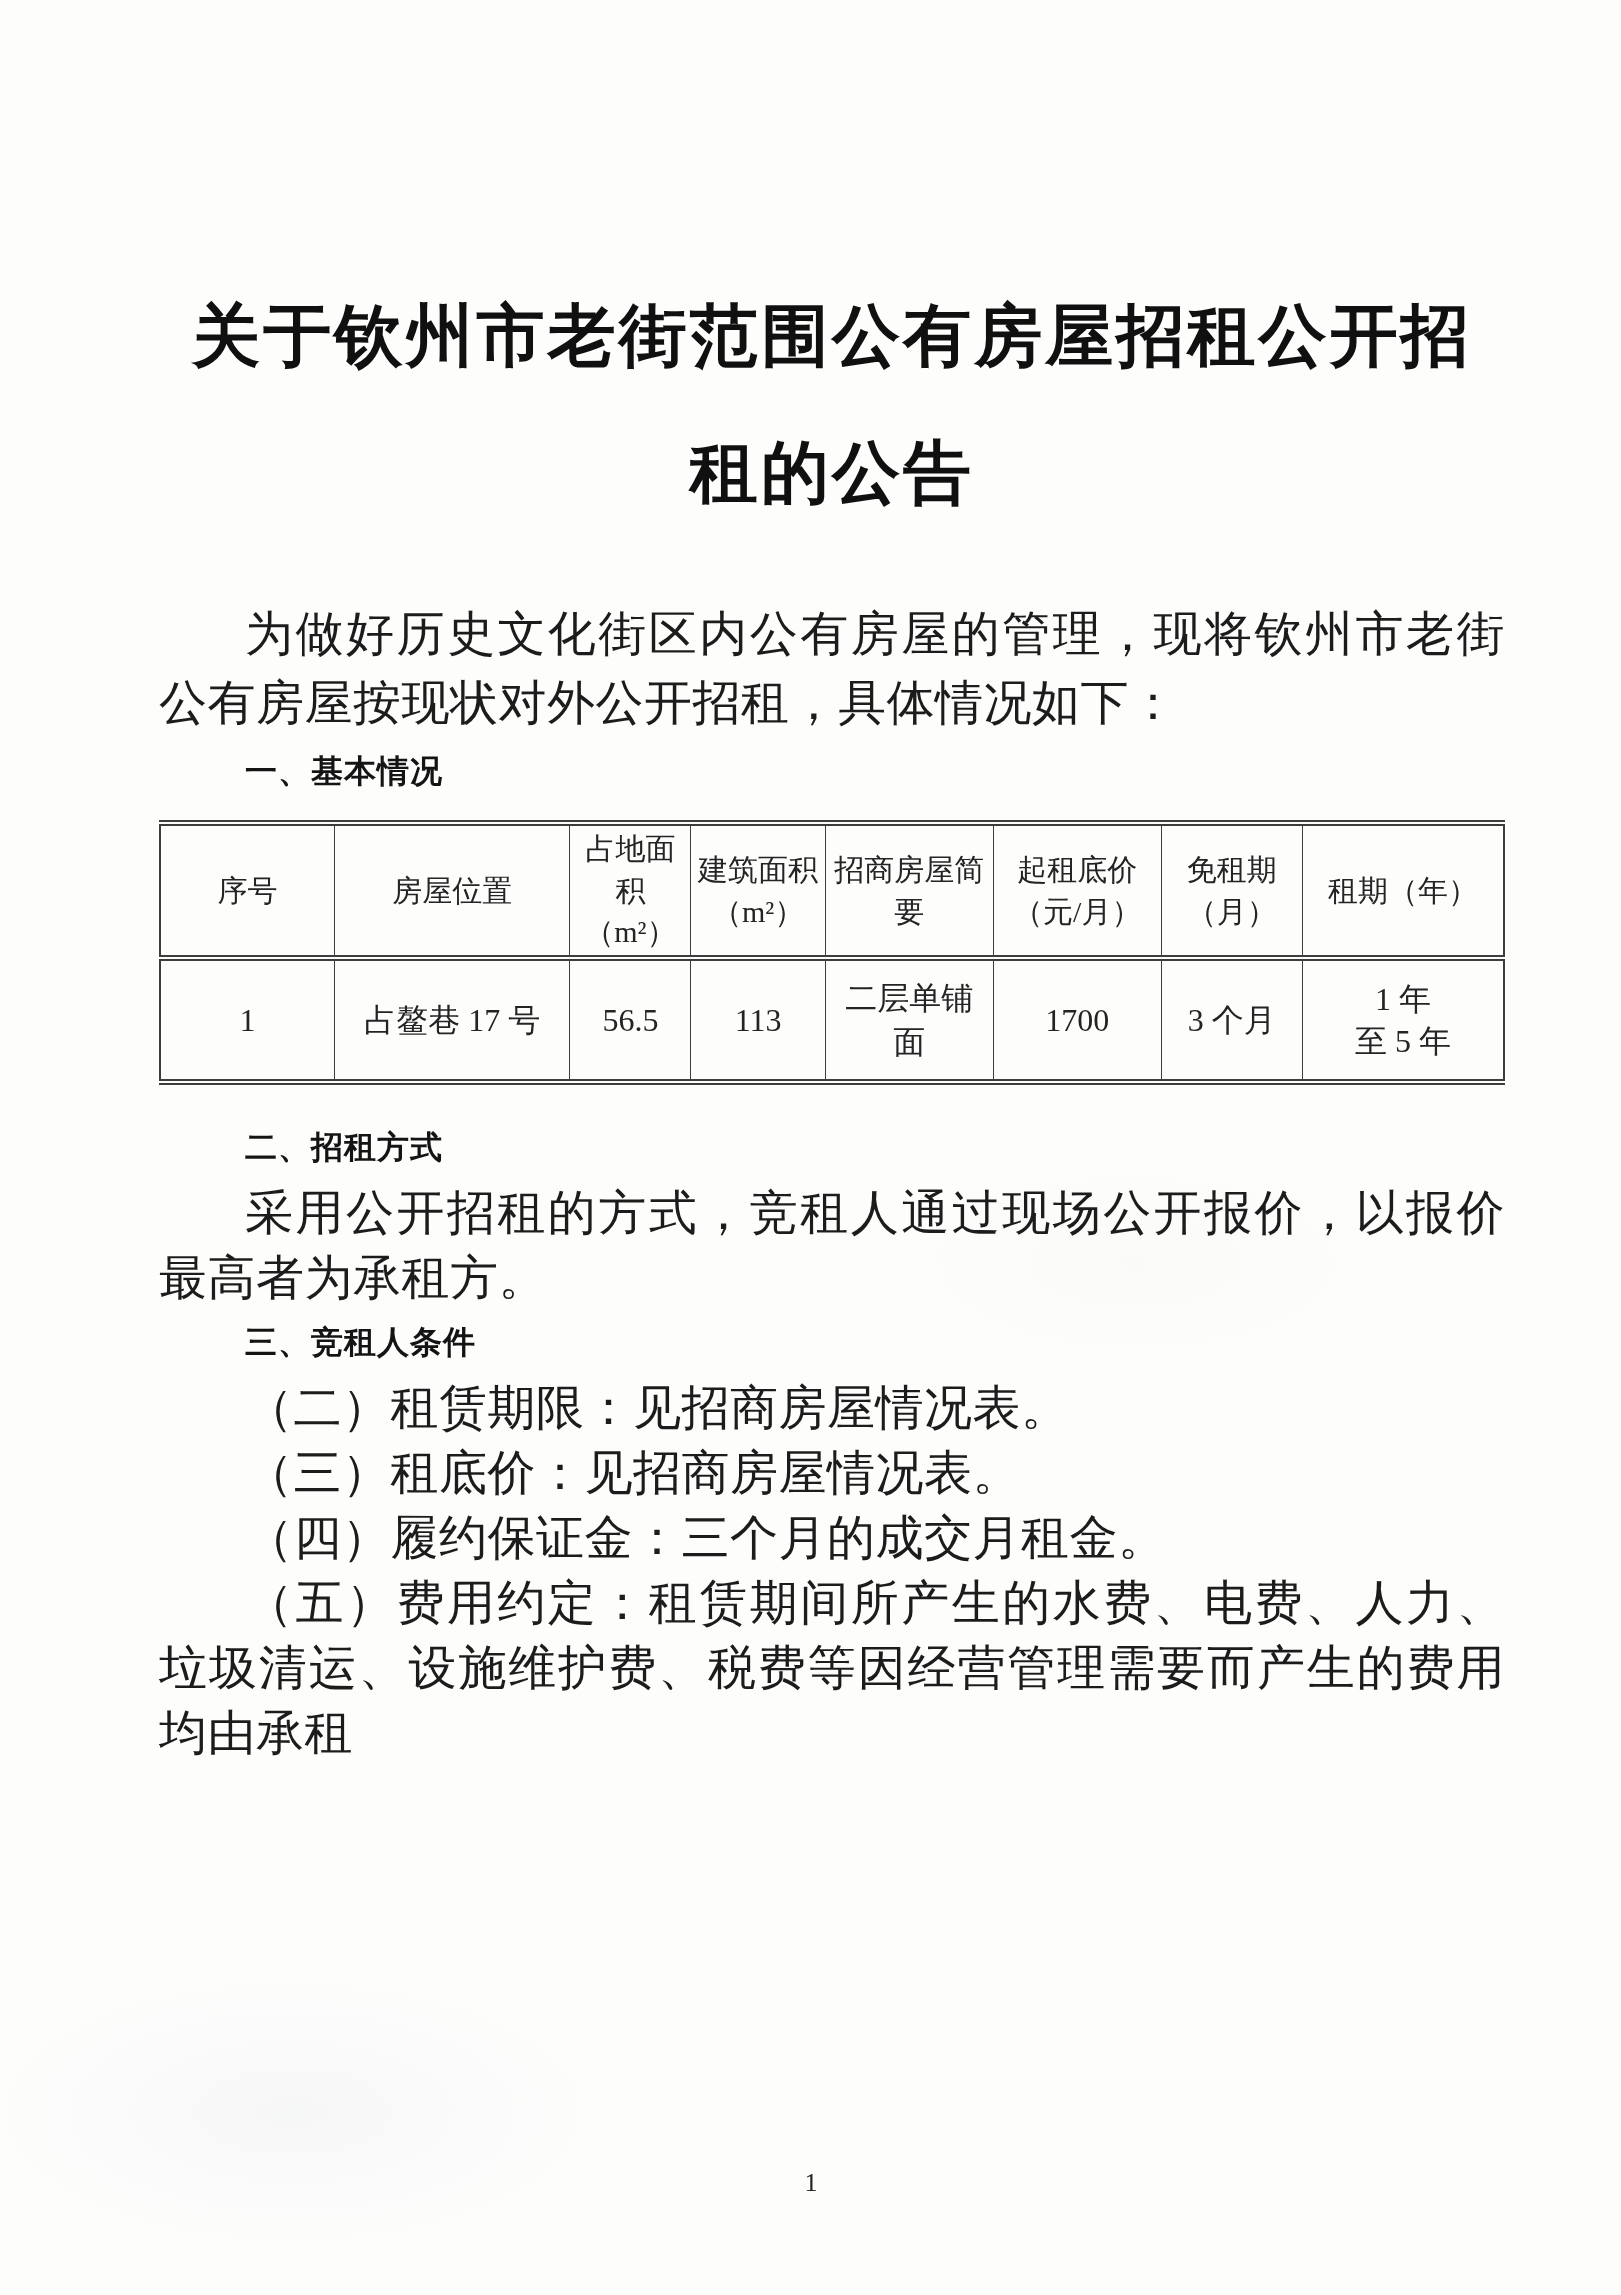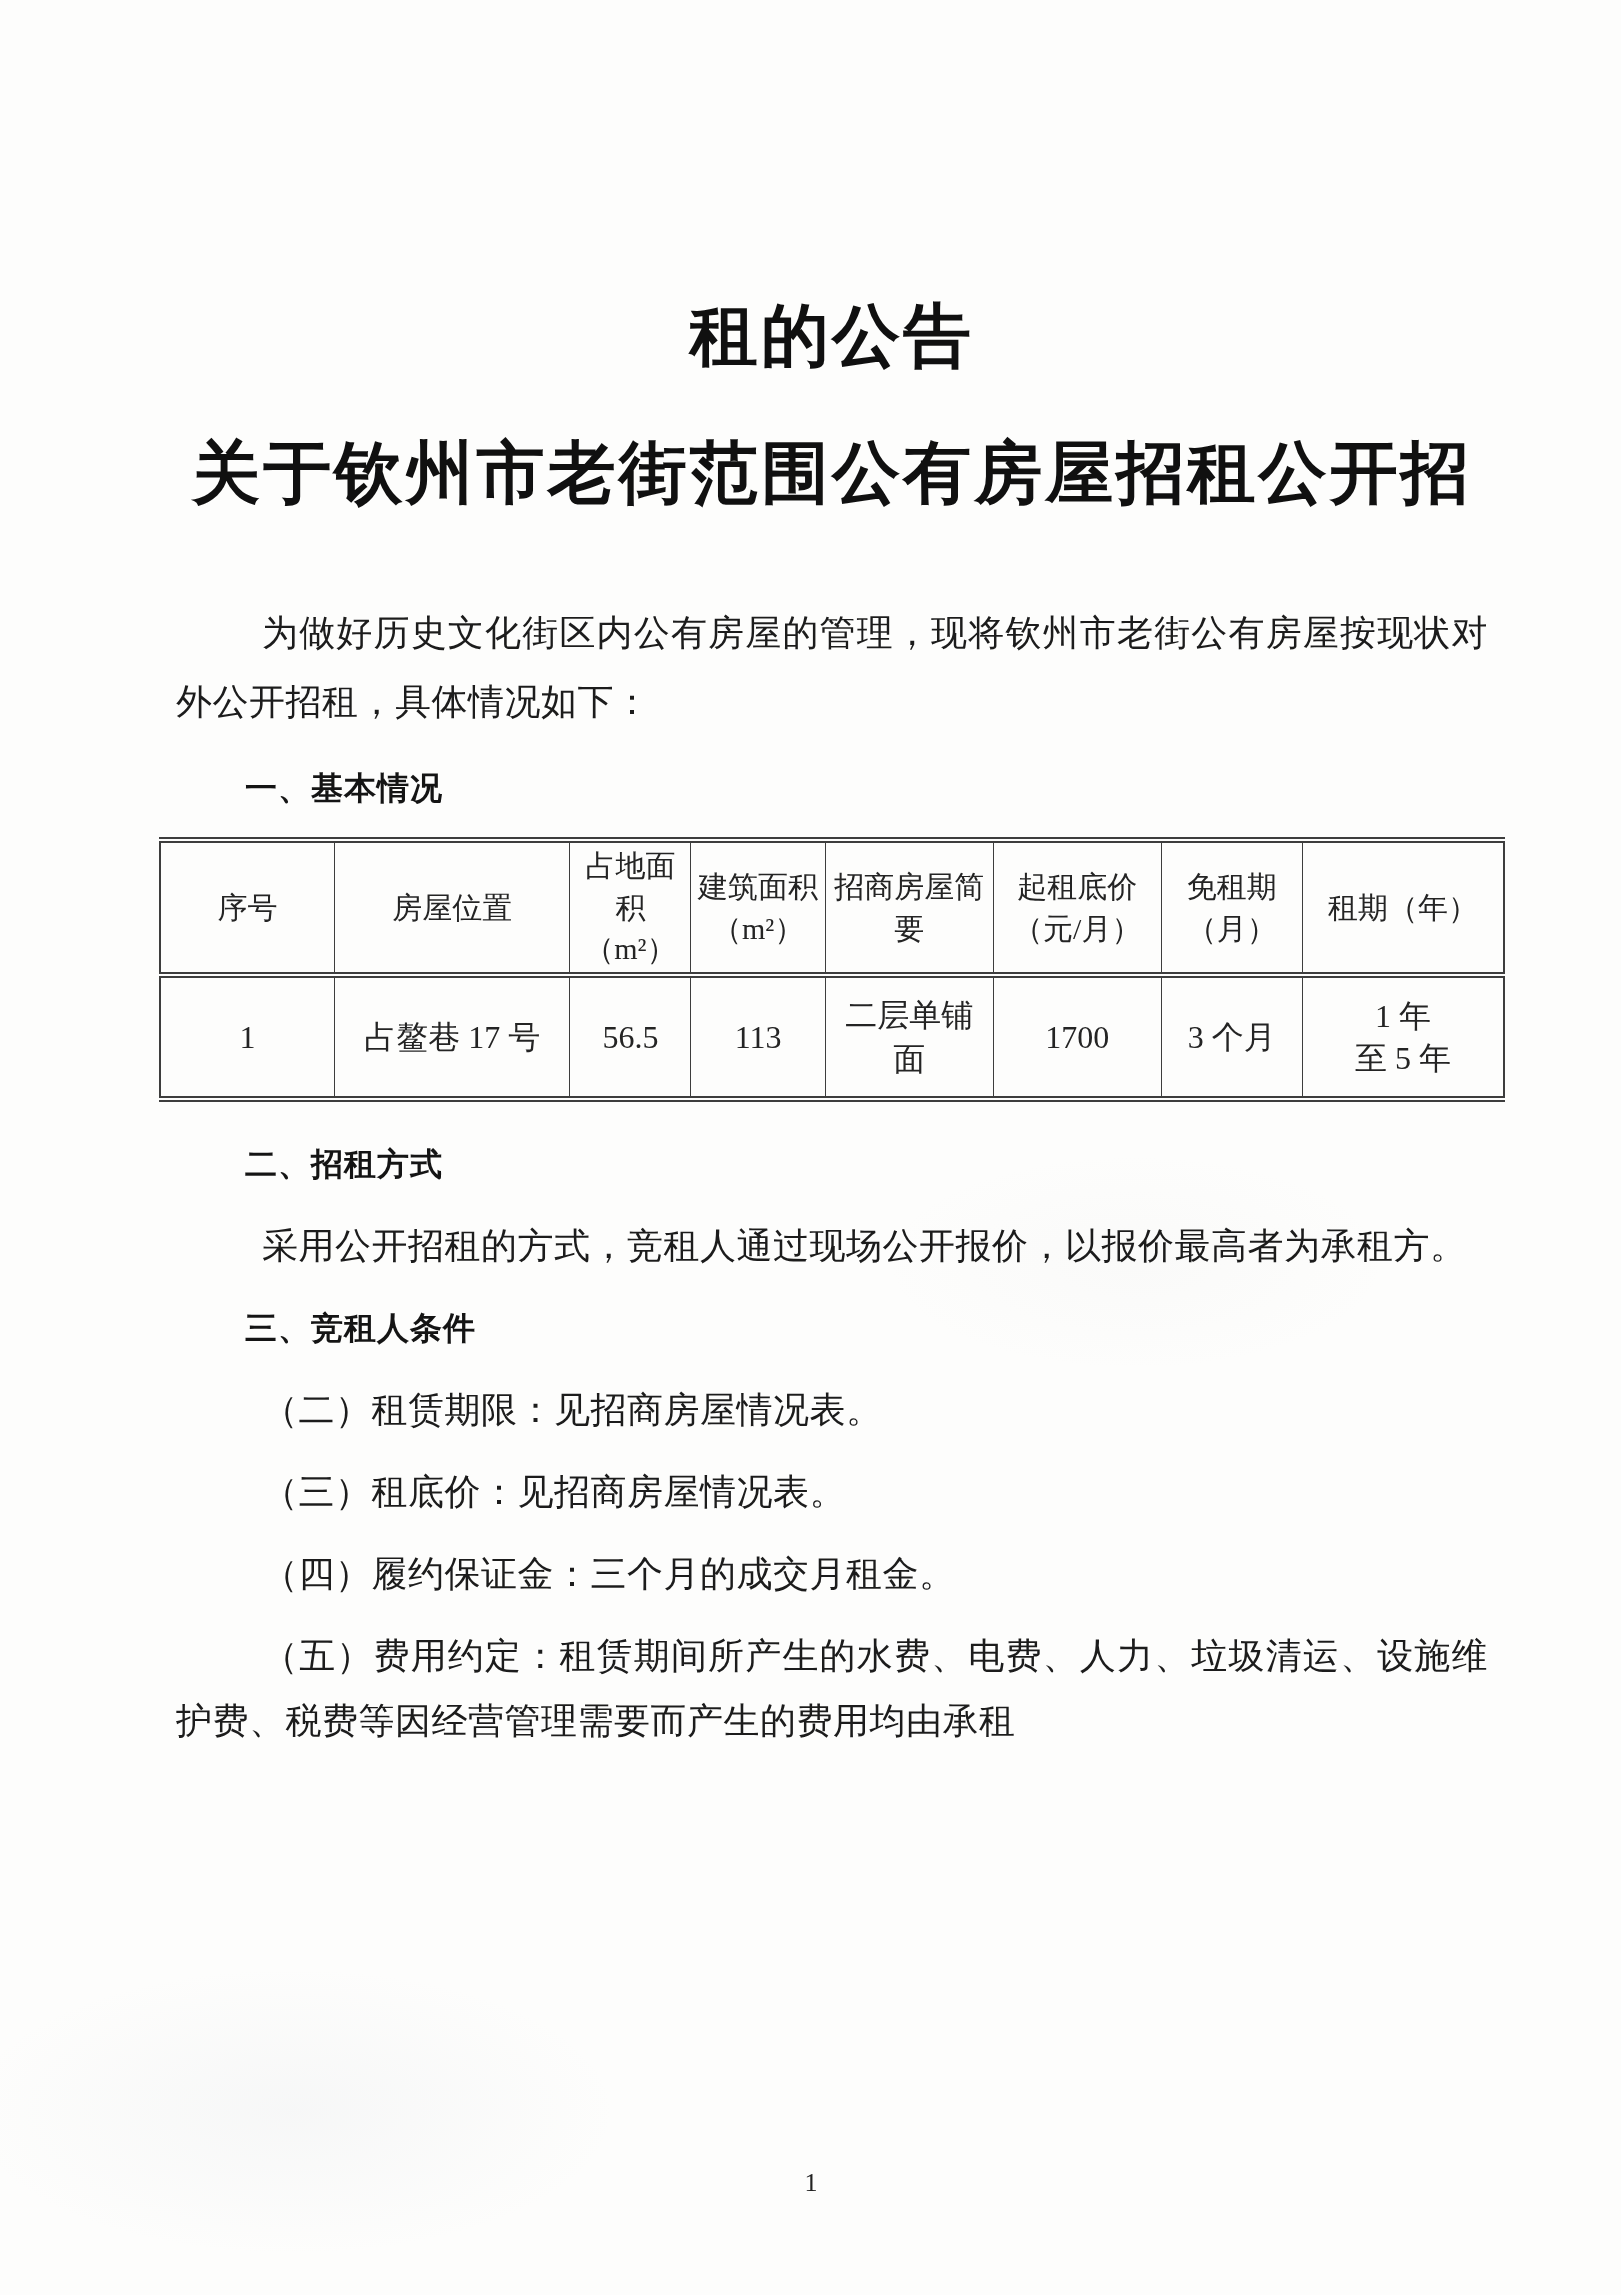--- a/index.html
+++ b/index.html
@@ -22,26 +22,26 @@
     font-family: "Liberation Sans", "DejaVu Sans", sans-serif;
     font-weight: 700;
     font-size: 68px;
     line-height: 137px;
     letter-spacing: 3.1px;
     text-align: center;
     color: #101010;
   }
 
   .para {
-    font-size: 36px;
+    font-size: 48px;
     line-height: 69px;
     text-align: justify;
     text-indent: 86px;
     letter-spacing: 0.5px;
-    margin: 17px;
+    margin: 0;
     color: #1c1c1c;
   }
   .intro { margin-top: 58px; }
 
   .sec-heading {
     font-family: "Liberation Sans", "DejaVu Sans", sans-serif;
     font-weight: 700;
     font-size: 32px;
     line-height: 69px;
     text-indent: 86px;
@@ -99,22 +99,22 @@
     color: #222;
   }
 </style>
 </head>
 <body>
 
 <div class="page">
   <div class="content">
 
     <div class="title">
+      <div>关于钦州市老街范围公有房屋招租公开招</div>
       <div>租的公告</div>
-      <div>关于钦州市老街范围公有房屋招租公开招</div>
     </div>
 
     <p class="para intro">为做好历史文化街区内公有房屋的管理，现将钦州市老街公有房屋按现状对外公开招租，具体情况如下：</p>
 
     <div class="sec-heading">一、基本情况</div>
 
     <table class="housing-table">
       <colgroup>
         <col style="width:13%">
         <col style="width:17.5%">

